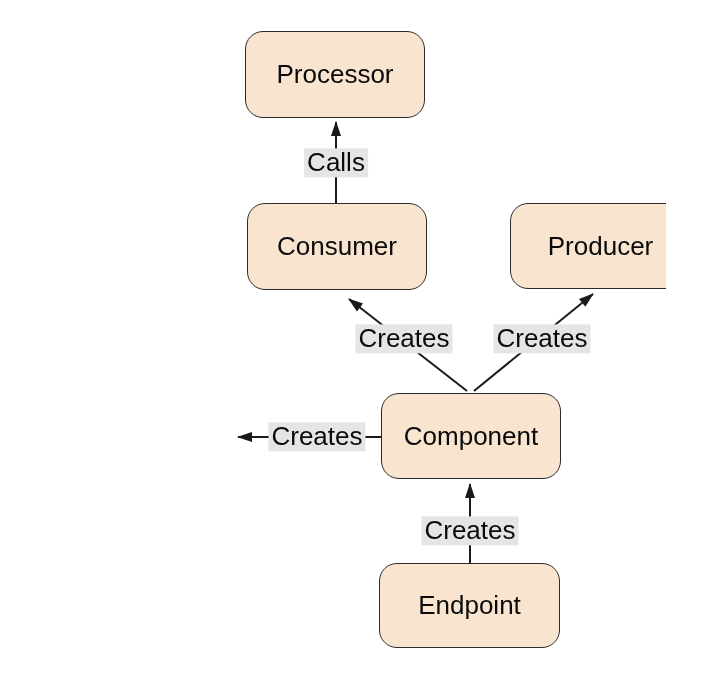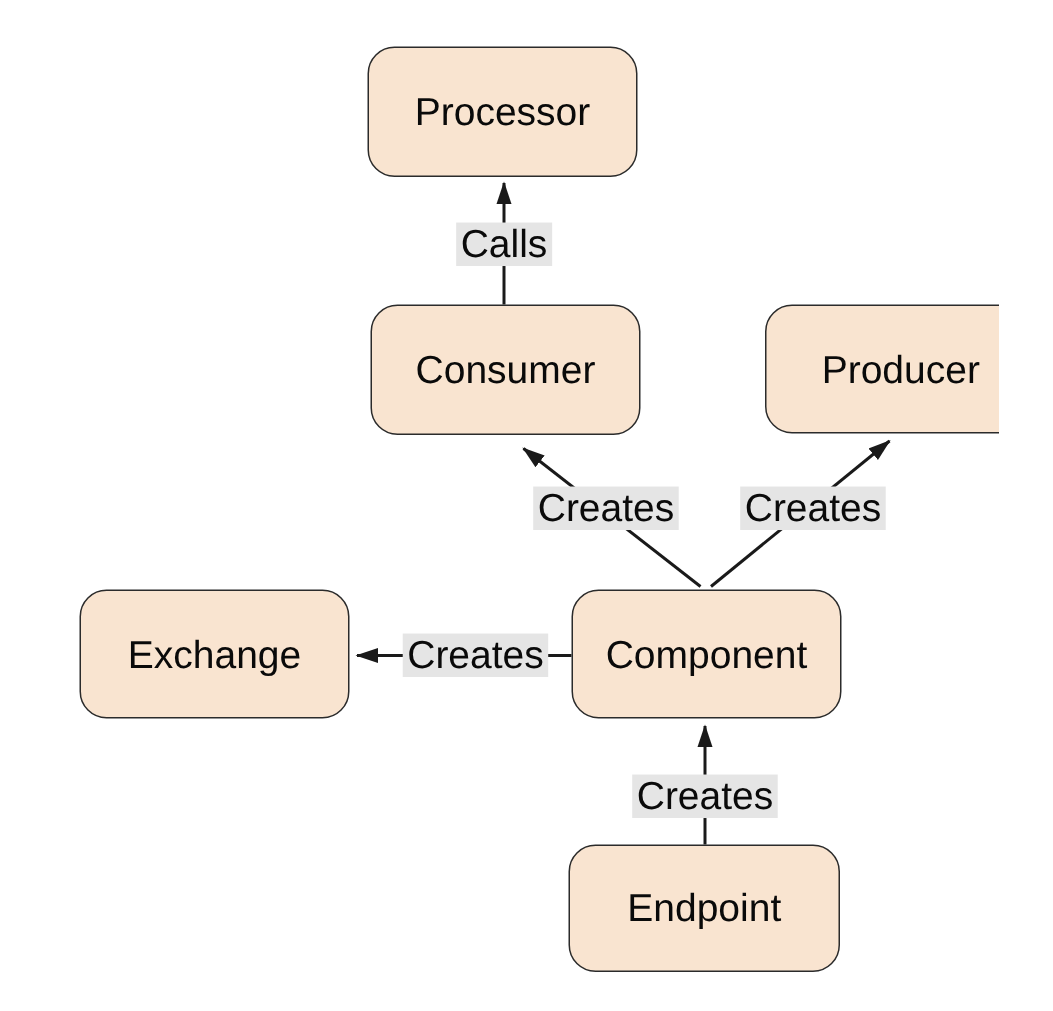--- a/index.html
+++ b/index.html
@@ -82,23 +82,20 @@
 
   <div class="node node-processor">
     <span>Processor</span>
   </div>
   <div class="node node-consumer">
     <span>Consumer</span>
   </div>
   <div class="node node-producer">
     <span>Producer</span>
   </div>
-  <div class="node node-exchange">
-    <span>Exchange</span>
-  </div>
   <div class="node node-endpoint">
     <span>Component</span>
   </div>
   <div class="node node-component">
     <span>Endpoint</span>
   </div>
 
   <div class="edge-label label-calls">Calls</div>
   <div class="edge-label label-creates-left">Creates</div>
   <div class="edge-label label-creates-right">Creates</div>

